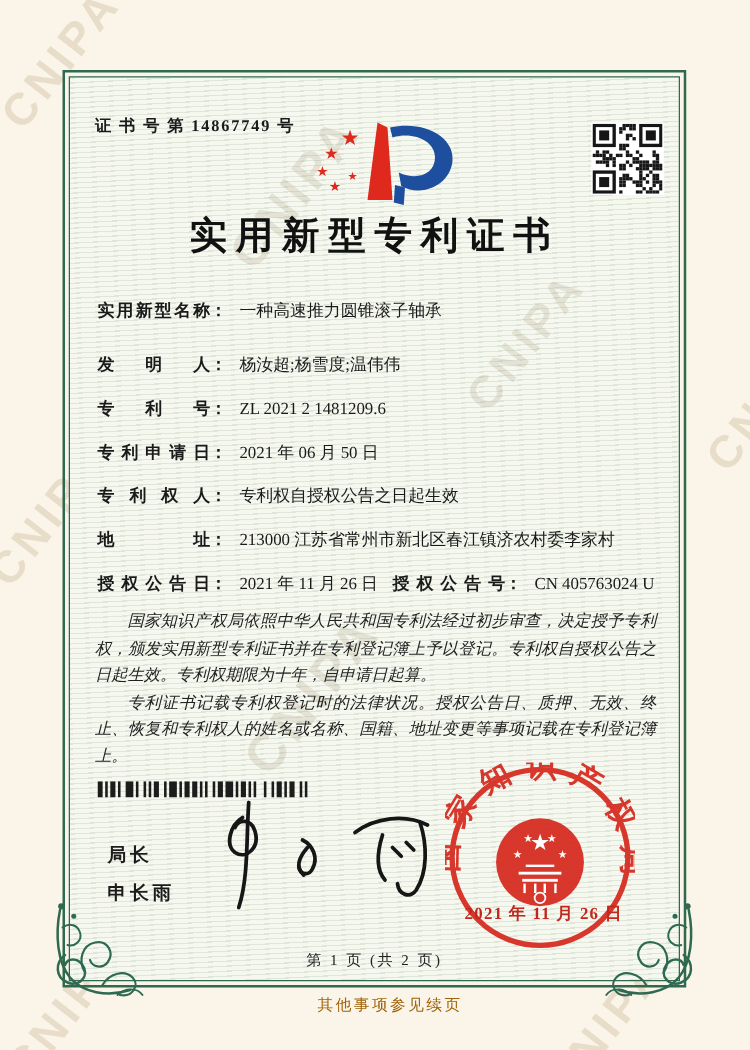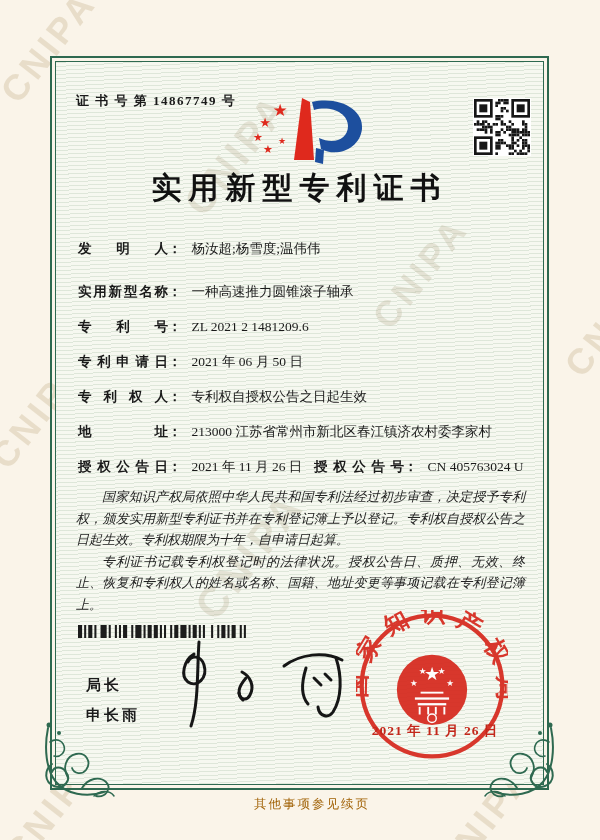--- a/index.html
+++ b/index.html
@@ -221,22 +221,22 @@
         <rect x="41.904761904761905" y="5.238095238095238" width="7.857142857142858" height="7.857142857142858" fill="#161616"></rect>
         <rect x="0" y="36.666666666666664" width="18.333333333333332" height="18.333333333333332" fill="#161616"></rect>
         <rect x="2.619047619047619" y="39.285714285714285" width="13.095238095238095" height="13.095238095238095" fill="#fff"></rect>
         <rect x="5.238095238095238" y="41.904761904761905" width="7.857142857142858" height="7.857142857142858" fill="#161616"></rect>
       </svg>
 
     <div class="title">实用新型专利证书</div>
 
     <div class="fields" id="fields">
 
-    <div class="frow"><span class="fl">发明人</span><span class="colon">：</span><span class="fv">杨汝超;杨雪度;温伟伟</span></div>
-        <div class="frow"><span class="fl">实用新型名称</span><span class="colon">：</span><span class="fv">一种高速推力圆锥滚子轴承</span></div>
+    <div class="frow"><span class="fl">实用新型名称</span><span class="colon">：</span><span class="fv">一种高速推力圆锥滚子轴承</span></div>
+        <div class="frow"><span class="fl">发明人</span><span class="colon">：</span><span class="fv">杨汝超;杨雪度;温伟伟</span></div>
         <div class="frow"><span class="fl">专利号</span><span class="colon">：</span><span class="fv">ZL 2021 2 1481209.6</span></div>
         <div class="frow"><span class="fl">专利申请日</span><span class="colon">：</span><span class="fv">2021 年 06 月 50 日</span></div>
         <div class="frow"><span class="fl">专利权人</span><span class="colon">：</span><span class="fv">专利权自授权公告之日起生效</span></div>
         <div class="frow"><span class="fl">地址</span><span class="colon">：</span><span class="fv">213000 江苏省常州市新北区春江镇济农村委李家村</span></div>
         <div class="grant-row"><span class="grant-col1"><span class="fl">授权公告日</span><span class="colon">：</span><span class="fv">2021 年 11 月 26 日</span></span><span><span class="fl">授权公告号</span><span class="colon">：</span><span class="fv">CN 405763024 U</span></span></div>
       </div>
 
     <div class="paras" id="paras">
         <p>国家知识产权局依照中华人民共和国专利法经过初步审查，决定授予专利权，颁发实用新型专利证书并在专利登记簿上予以登记。专利权自授权公告之日起生效。专利权期限为十年，自申请日起算。</p>
         <p>专利证书记载专利权登记时的法律状况。授权公告日、质押、无效、终止、恢复和专利权人的姓名或名称、国籍、地址变更等事项记载在专利登记簿上。</p>
@@ -308,20 +308,21 @@
       <rect x="62" y="92" width="36" height="2.4" fill="#fff"></rect>
       <rect x="65" y="98" width="30" height="2.4" fill="#fff"></rect>
       <rect x="66" y="102" width="2" height="8" fill="#fff"></rect>
       <rect x="75" y="102" width="2" height="8" fill="#fff"></rect>
       <rect x="83" y="102" width="2" height="8" fill="#fff"></rect>
       <rect x="92" y="102" width="2" height="8" fill="#fff"></rect>
       <circle cx="80" cy="114" r="4.5" fill="none" stroke="#fff" stroke-width="1.5"></circle>
     </svg>
     <div class="seal-date">2021 年 11 月 26 日</div>
 
+    <div class="page-info">第 1 页 (共 2 页)</div>
   </div>
 
   <svg class="orn orn-left" viewBox="0 0 84 84" fill="none" stroke="#2e6950" stroke-width="2" stroke-linecap="round">
     <path d="M6,10 C2,30 4,52 14,64 C24,76 44,80 62,74"></path>
     <path d="M10,46 C2,52 2,64 12,68 C22,72 30,62 24,54 C20,48 12,48 10,54"></path>
     <path d="M26,60 C20,50 24,38 34,36 C44,34 50,44 44,52 C40,57 32,56 30,50" stroke-width="1.8"></path>
     <path d="M40,70 C46,60 58,58 64,64 C70,70 64,80 54,78" stroke-width="1.8"></path>
     <path d="M8,24 C14,20 20,22 22,28 C24,34 18,40 12,38" stroke-width="1.6"></path>
     <path d="M52,78 C58,72 68,72 72,78" stroke-width="1.5"></path>
     <circle cx="7" cy="7" r="2.5" fill="#2e6950" stroke="none"></circle>

